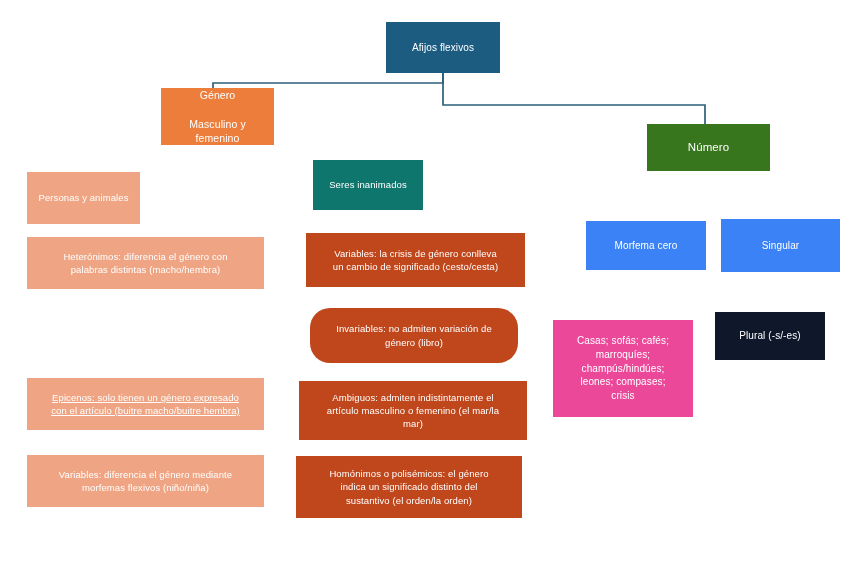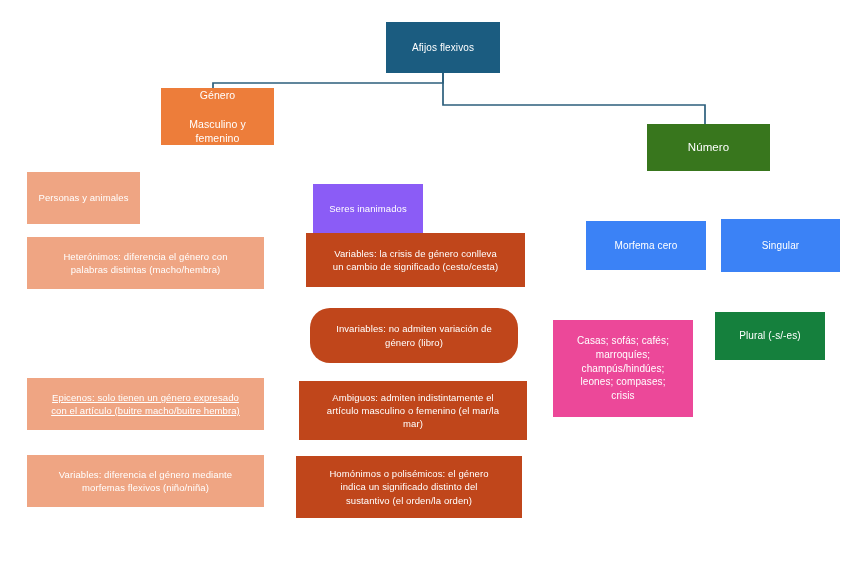--- a/index.html
+++ b/index.html
@@ -83,21 +83,21 @@
   </div>
   <div class="node n-salmon" style="left:27px; top:378px; width:237px; height:52px; background:#EFA583;text-decoration:underline;">
     <span>Epicenos: solo tienen un género expresado
 con el artículo (buitre macho/buitre hembra)</span>
   </div>
   <div class="node n-salmon" style="left:27px; top:455px; width:237px; height:52px; background:#EFA583;">
     <span>Variables: diferencia el género mediante
 morfemas flexivos (niño/niña)</span>
   </div>
 
-  <div class="node n-brick-sm" style="left:313px; top:184px; width:110px; height:50px; background:#8b5cf6;">
+  <div class="node n-brick-sm" style="left:313px; top:160px; width:110px; height:50px; background:#0f766e;">
     <span>Seres inanimados</span>
   </div>
   <div class="node n-brick" style="left:306px; top:233px; width:219px; height:54px; background:#C0461B;">
     <span>Variables: la crisis de género conlleva
 un cambio de significado (cesto/cesta)</span>
   </div>
   <div class="node n-brick" style="left:310px; top:308px; width:208px; height:55px; background:#C0461B;border-radius:20px;">
     <span>Invariables: no admiten variación de
 género (libro)</span>
   </div>
@@ -118,17 +118,17 @@
   <div class="node n-blue" style="left:721px; top:219px; width:119px; height:53px; background:#3B82F6;">
     <span>Singular</span>
   </div>
   <div class="node n-green" style="left:553px; top:320px; width:140px; height:97px; background:#ec4899;">
     <span>Casas; sofás; cafés;
 marroquíes;
 champús/hindúes;
 leones; compases;
 crisis</span>
   </div>
-  <div class="node n-green" style="left:715px; top:312px; width:110px; height:48px; background:#15803d;">
+  <div class="node n-green" style="left:715px; top:312px; width:110px; height:48px; background:#0f172a;">
     <span>Plural (-s/-es)</span>
   </div>
 
 </div>
 
 </body></html>

